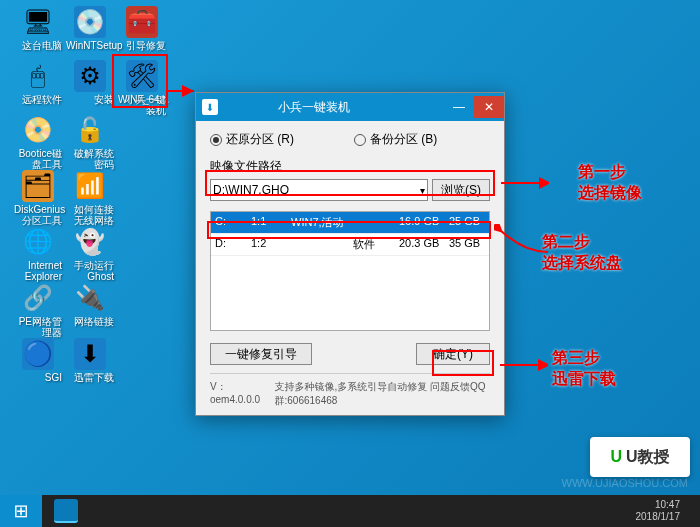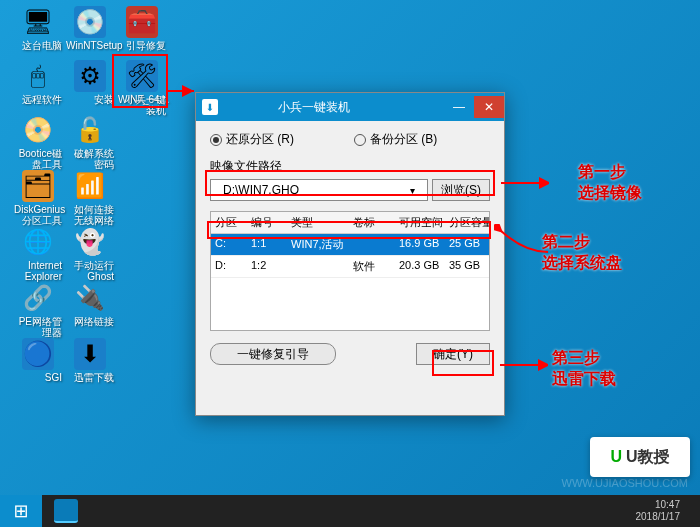--- a/index.html
+++ b/index.html
@@ -78,21 +78,21 @@
 .dialog-body { padding: 10px 14px; }
 .radio-row { display: flex; gap: 60px; margin-bottom: 10px; }
 .radio-opt { display: flex; align-items: center; gap: 4px; font-size: 12px; }
 .radio-opt .circle { width: 12px; height: 12px; border: 1px solid #555; border-radius: 50%; display:flex;align-items:center;justify-content:center; }
 .radio-opt.selected .circle::after { content:''; width:6px;height:6px;background:#333;border-radius:50%; }
 
 .field-label { font-size: 12px; margin-bottom: 4px; }
 .path-row { display: flex; gap: 4px; margin-bottom: 10px; }
 .path-input {
   flex: 1; height: 22px; border: 1px solid #888;
-  background: #fff; padding: 0 12px; font-size: 12px;
+  background: #fff; padding: 0 2px; font-size: 12px;
   display: flex; align-items: center; justify-content: space-between; text-decoration: underline;
 }
 .path-input .dd { font-size: 10px; }
 .btn {
   height: 22px; padding: 0 8px;
   border: 1px solid #888; background: #e8e8e8;
   font-size: 12px; cursor: pointer;
   display: inline-flex; align-items: center; justify-content: center;
 }
 
@@ -264,51 +264,47 @@
     <div class="field-label">映像文件路径</div>
     <div class="path-row">
       <div class="path-input">
         <span>D:\WIN7.GHO</span>
         <span class="dd">▾</span>
       </div>
       <div class="btn">浏览(S)</div>
     </div>
 
     <div class="grid">
-      <div class="grid-head">
-        <div>分区</div>
-        <div>编号</div>
-        <div>类型</div>
-        <div>卷标</div>
-        <div>可用空间</div>
-        <div>分区容量</div>
-      </div>
       <div class="grid-row sel">
         <div>C:</div>
         <div>1:1</div>
         <div>WIN7,活动</div>
         <div></div>
         <div>16.9 GB</div>
         <div>25 GB</div>
       </div>
       <div class="grid-row">
         <div>D:</div>
         <div>1:2</div>
         <div></div>
         <div>软件</div>
         <div>20.3 GB</div>
         <div>35 GB</div>
       </div>
     </div>
 
     <div class="bottom-row">
-      <div class="btn" style="padding:0 26px;border-radius:10px;">一键修复引导</div>
+      <div class="btn" style="padding:0 14px;">一键修复引导</div>
       <div class="btn" style="padding:0 16px;">确定(Y)</div>
     </div>
 
+    <div class="footer-info">
+      <span>V：oem4.0.0.0</span>
+      <span>支持多种镜像,多系统引导自动修复 问题反馈QQ群:606616468</span>
+    </div>
   </div>
 </div>
 
 <div class="highlight-box" style="left:205px;top:170px;width:290px;height:26px;"></div>
 <div class="highlight-box" style="left:207px;top:221px;width:284px;height:18px;"></div>
 <div class="highlight-box" style="left:432px;top:350px;width:62px;height:26px;"></div>
 
 <div class="arrow" style="left:497px;top:176px;">
   <svg width="52" height="14">
       <defs>

